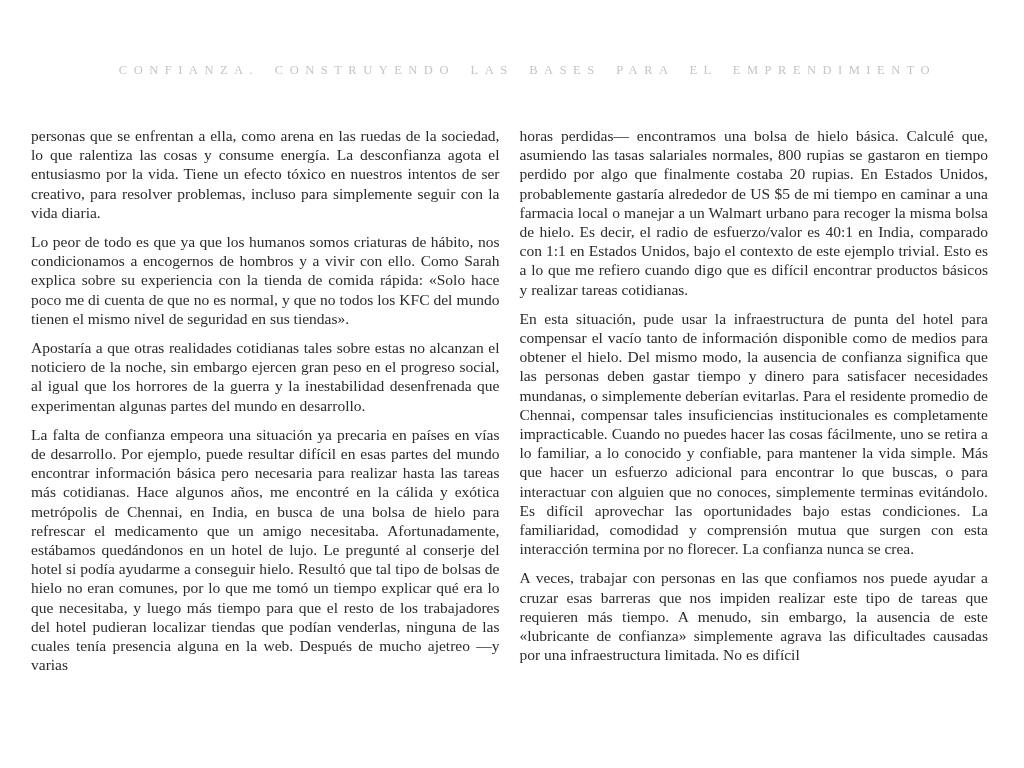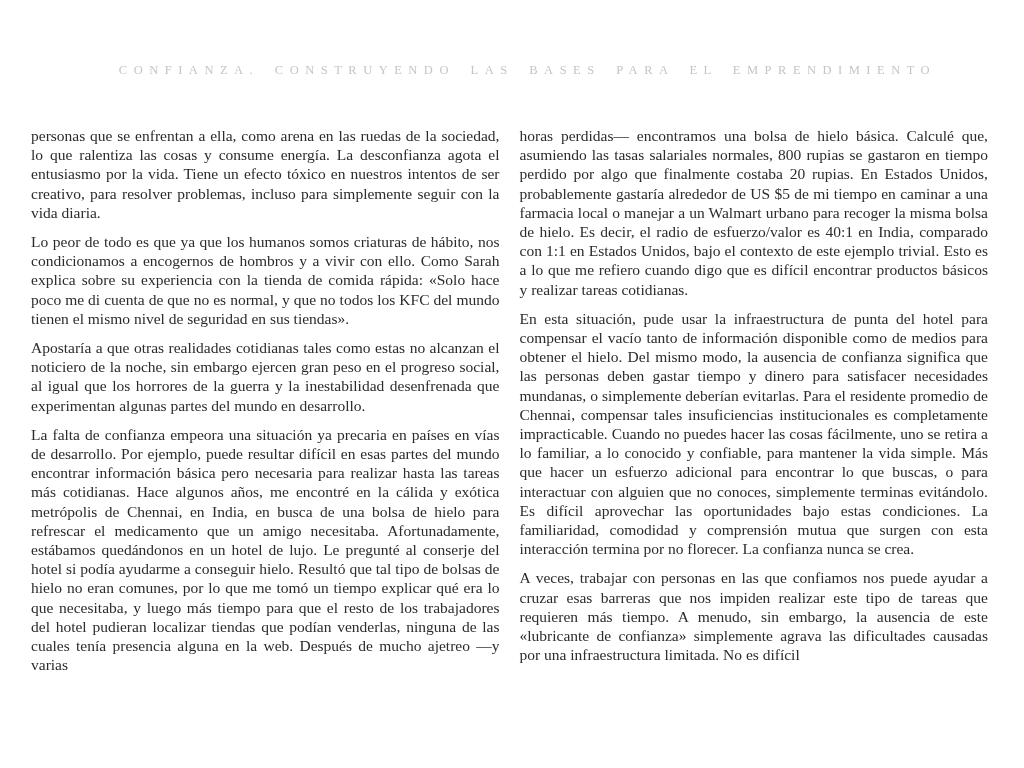--- a/index.html
+++ b/index.html
@@ -57,21 +57,21 @@
 </head>
 <body>
 
 <div class="page">
   <div class="running-header">CONFIANZA. CONSTRUYENDO LAS BASES PARA EL EMPRENDIMIENTO</div>
 
   <div class="columns">
     <div class="column">
         <p class="para">personas que se enfrentan a ella, como arena en las ruedas de la sociedad, lo que ralentiza las cosas y consume energía. La desconfianza agota el entusiasmo por la vida. Tiene un efecto tóxico en nuestros intentos de ser creativo, para resolver problemas, incluso para simplemente seguir con la vida diaria.</p>
         <p class="para">Lo peor de todo es que ya que los humanos somos criaturas de hábito, nos condicionamos a encogernos de hombros y a vivir con ello. Como Sarah explica sobre su experiencia con la tienda de comida rápida: «Solo hace poco me di cuenta de que no es normal, y que no todos los KFC del mundo tienen el mismo nivel de seguridad en sus tiendas».</p>
-        <p class="para">Apostaría a que otras realidades cotidianas tales como estas no alcanzan el noticiero de la noche, sin embargo ejercen gran peso en el progreso social, al igual que los horrores de la guerra y la inestabilidad desenfrenada que experimentan algunas partes del mundo en desarrollo.</p>
+        <p class="para">Apostaría a que otras realidades cotidianas tales sobre estas no alcanzan el noticiero de la noche, sin embargo ejercen gran peso en el progreso social, al igual que los horrores de la guerra y la inestabilidad desenfrenada que experimentan algunas partes del mundo en desarrollo.</p>
         <p class="para">La falta de confianza empeora una situación ya precaria en países en vías de desarrollo. Por ejemplo, puede resultar difícil en esas partes del mundo encontrar información básica pero necesaria para realizar hasta las tareas más cotidianas. Hace algunos años, me encontré en la cálida y exótica metrópolis de Chennai, en India, en busca de una bolsa de hielo para refrescar el medicamento que un amigo necesitaba. Afortunadamente, estábamos quedándonos en un hotel de lujo. Le pregunté al conserje del hotel si podía ayudarme a conseguir hielo. Resultó que tal tipo de bolsas de hielo no eran comunes, por lo que me tomó un tiempo explicar qué era lo que necesitaba, y luego más tiempo para que el resto de los trabajadores del hotel pudieran localizar tiendas que podían venderlas, ninguna de las cuales tenía presencia alguna en la web. Después de mucho ajetreo —y varias</p>
       </div>
     <div class="column">
         <p class="para">horas perdidas— encontramos una bolsa de hielo básica. Calculé que, asumiendo las tasas salariales normales, 800 rupias se gastaron en tiempo perdido por algo que finalmente costaba 20 rupias. En Estados Unidos, probablemente gastaría alrededor de US $5 de mi tiempo en caminar a una farmacia local o manejar a un Walmart urbano para recoger la misma bolsa de hielo. Es decir, el radio de esfuerzo/valor es 40:1 en India, comparado con 1:1 en Estados Unidos, bajo el contexto de este ejemplo trivial. Esto es a lo que me refiero cuando digo que es difícil encontrar productos básicos y realizar tareas cotidianas.</p>
         <p class="para">En esta situación, pude usar la infraestructura de punta del hotel para compensar el vacío tanto de información disponible como de medios para obtener el hielo. Del mismo modo, la ausencia de confianza significa que las personas deben gastar tiempo y dinero para satisfacer necesidades mundanas, o simplemente deberían evitarlas. Para el residente promedio de Chennai, compensar tales insuficiencias institucionales es completamente impracticable. Cuando no puedes hacer las cosas fácilmente, uno se retira a lo familiar, a lo conocido y confiable, para mantener la vida simple. Más que hacer un esfuerzo adicional para encontrar lo que buscas, o para interactuar con alguien que no conoces, simplemente terminas evitándolo. Es difícil aprovechar las oportunidades bajo estas condiciones. La familiaridad, comodidad y comprensión mutua que surgen con esta interacción termina por no florecer. La confianza nunca se crea.</p>
         <p class="para">A veces, trabajar con personas en las que confiamos nos puede ayudar a cruzar esas barreras que nos impiden realizar este tipo de tareas que requieren más tiempo. A menudo, sin embargo, la ausencia de este «lubricante de confianza» simplemente agrava las dificultades causadas por una infraestructura limitada. No es difícil</p>
       </div>
   </div>
 </div>
 

